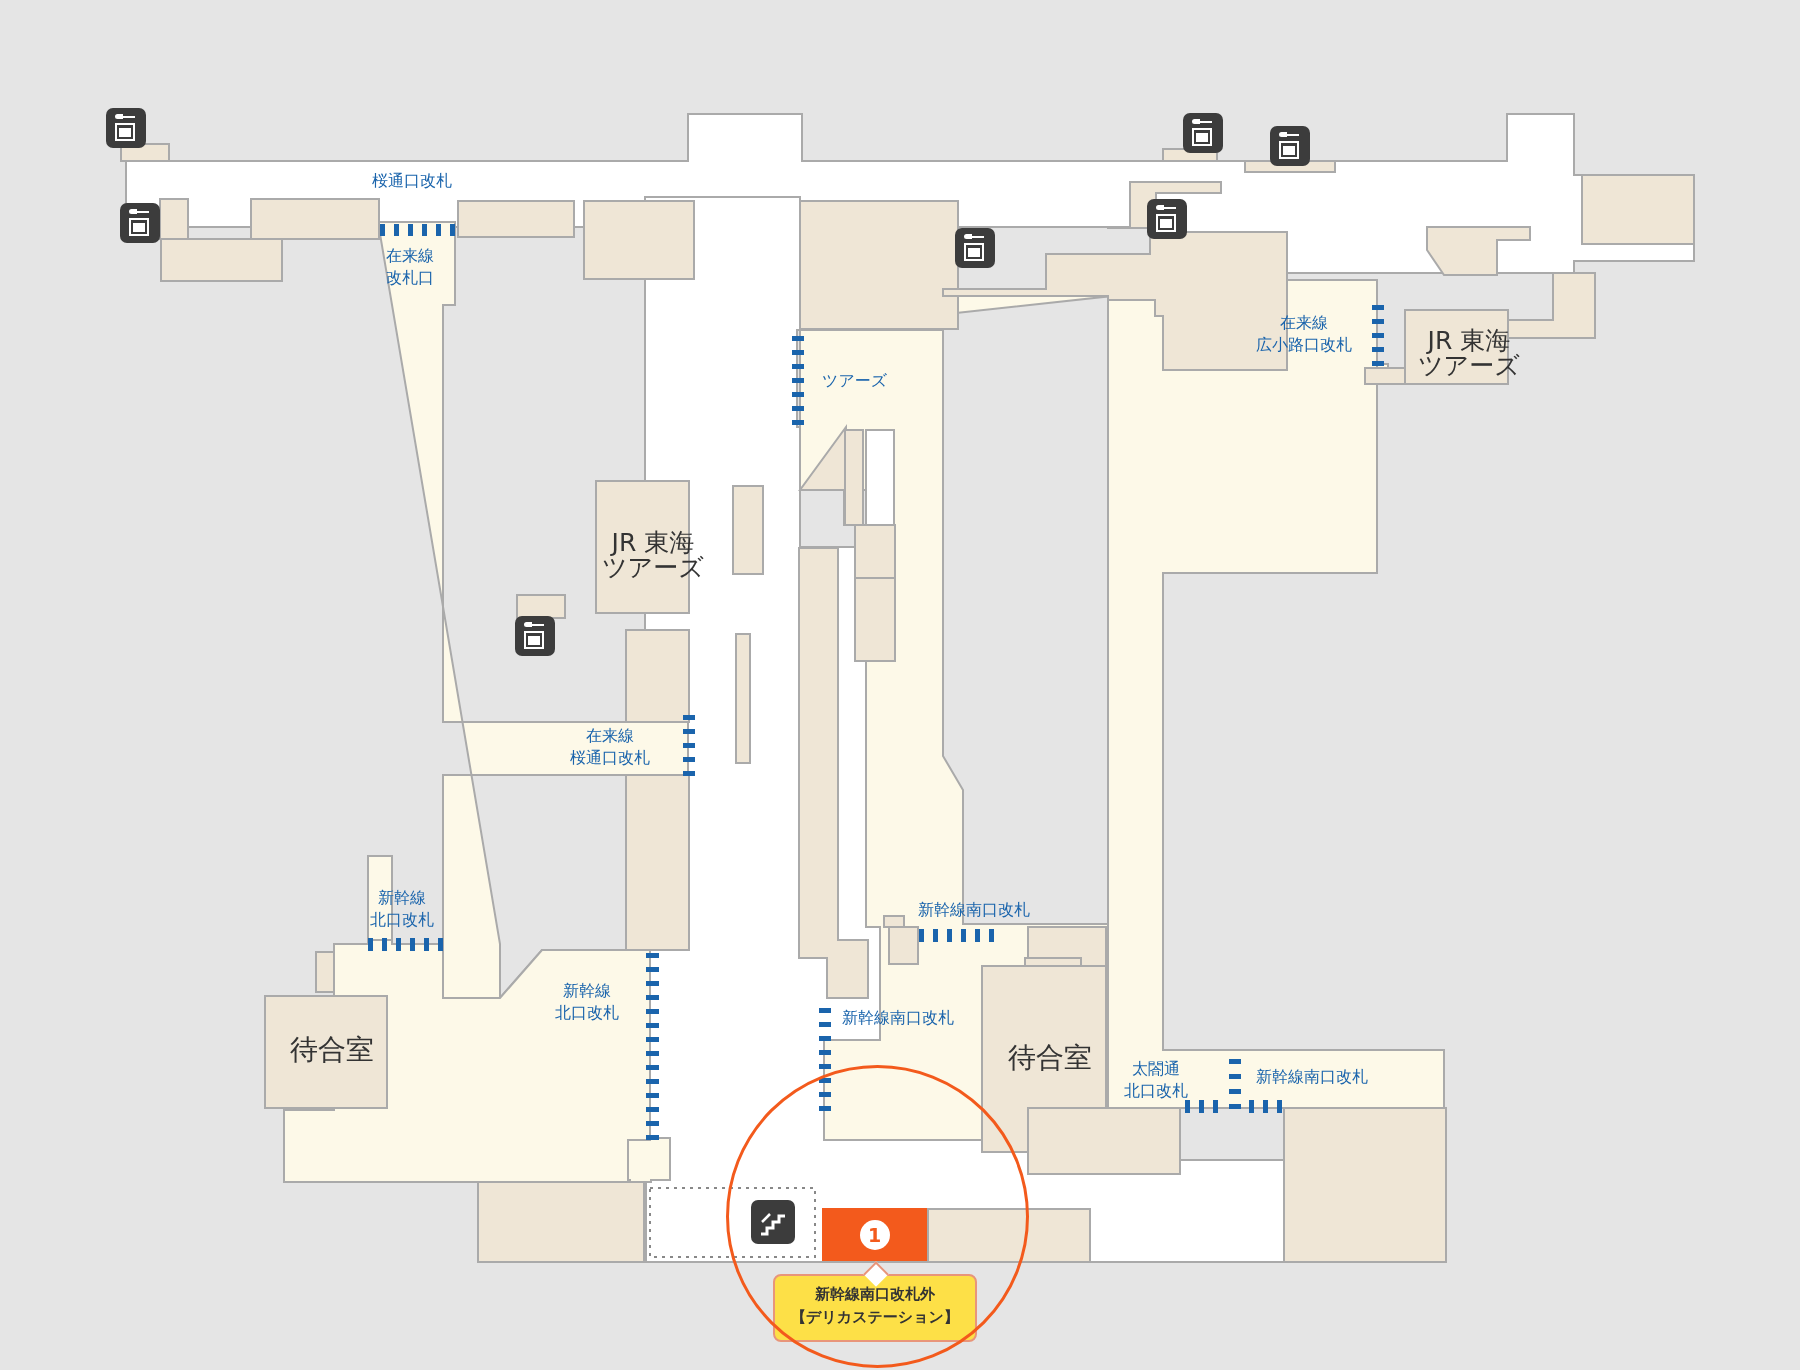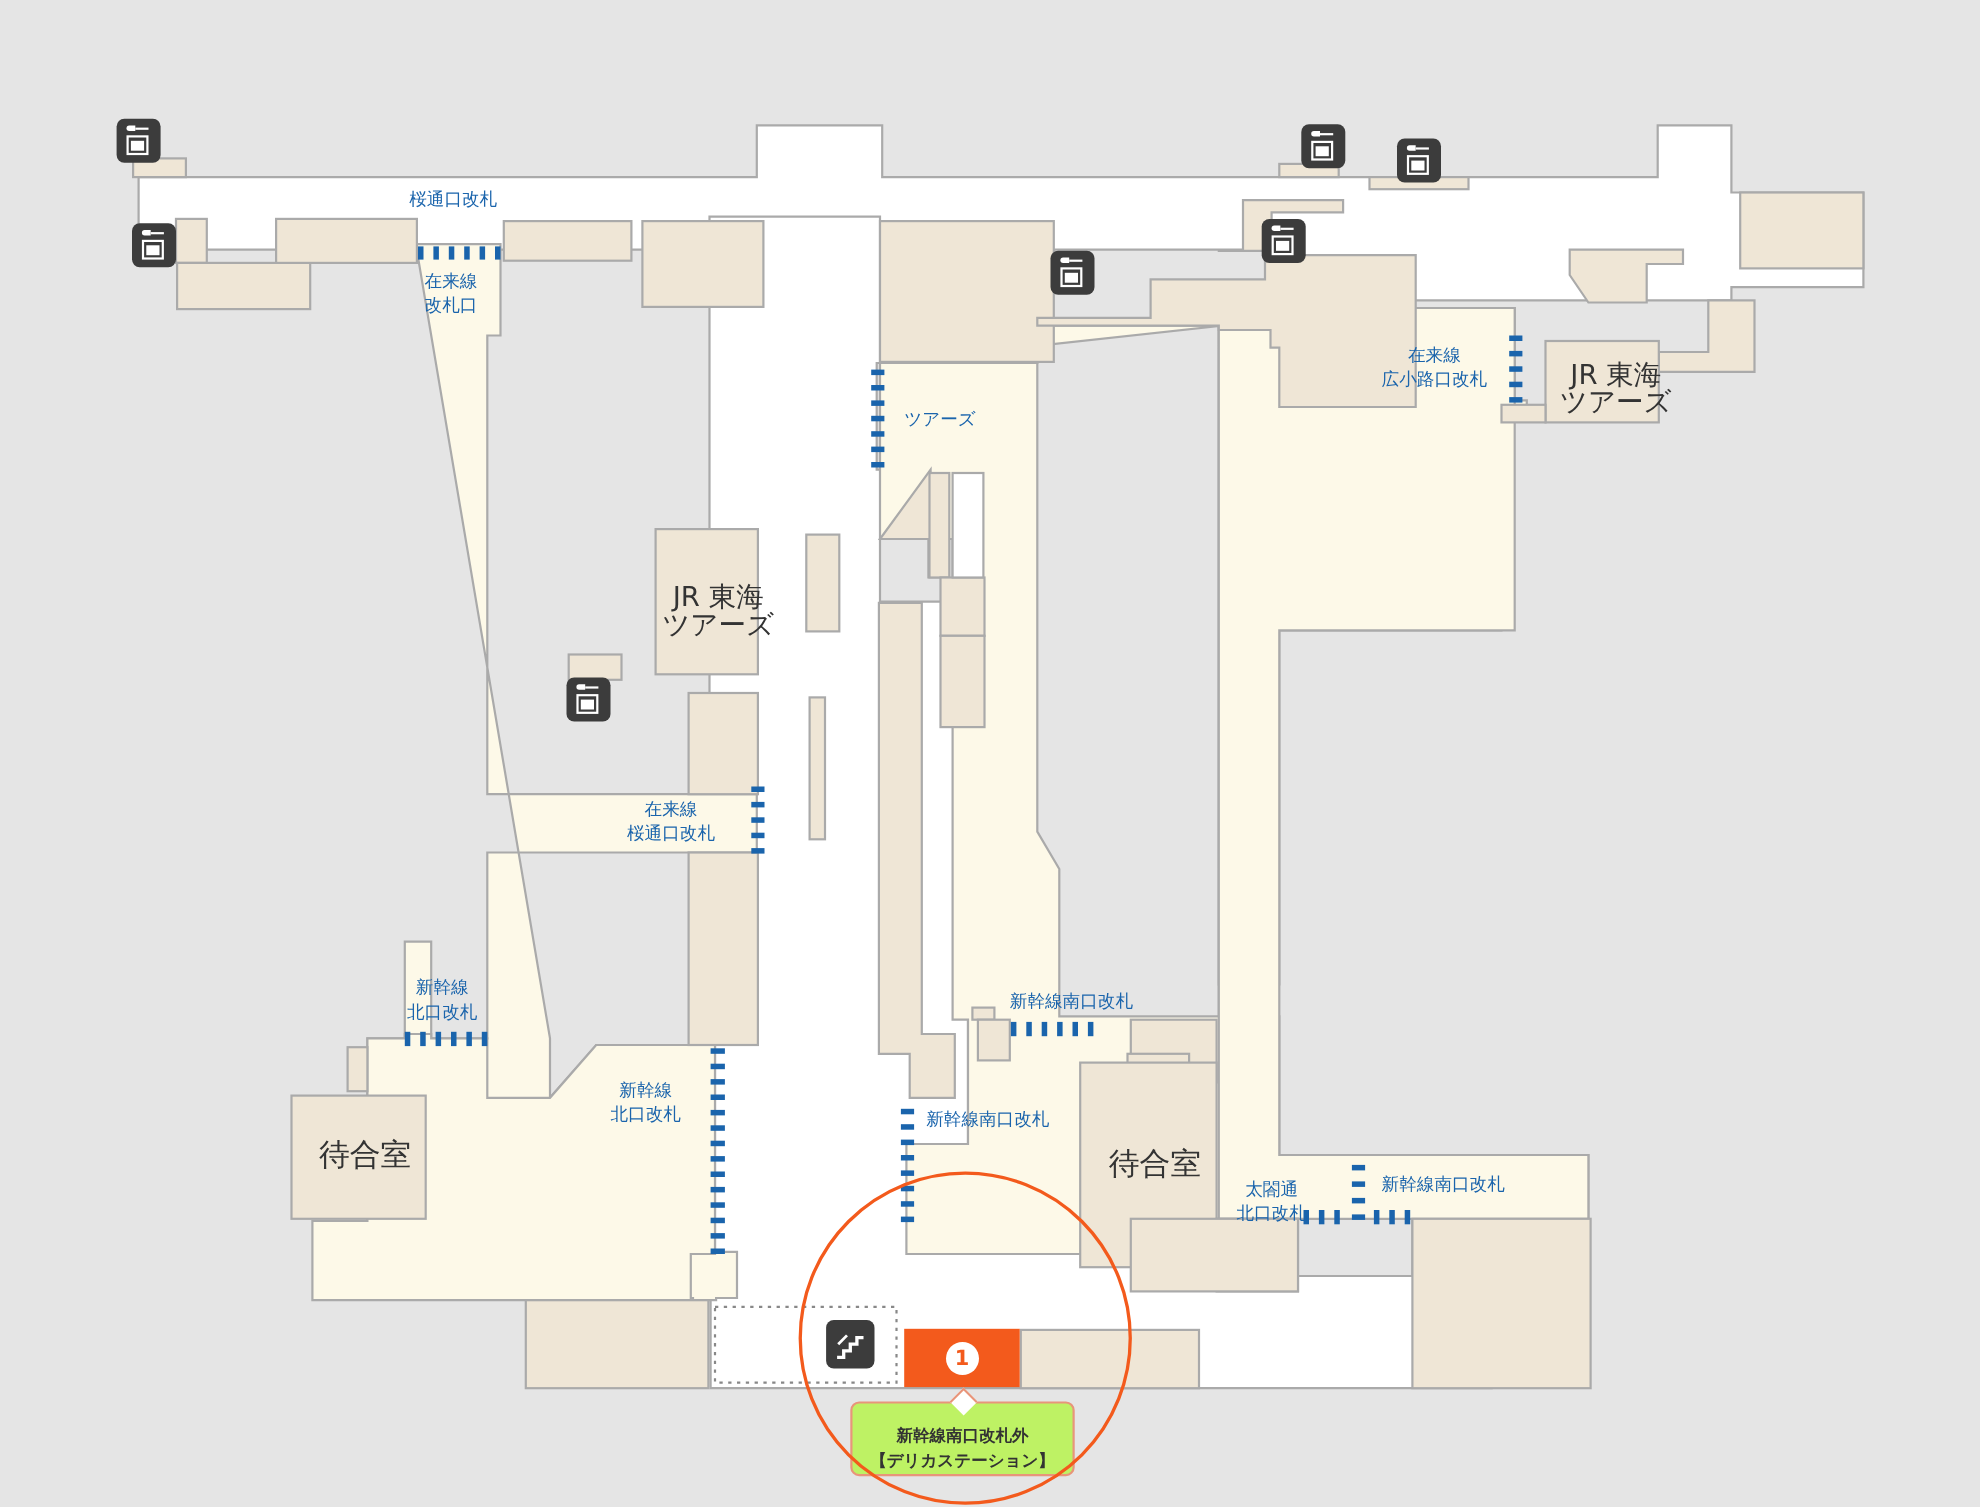--- a/index.html
+++ b/index.html
@@ -12,22 +12,22 @@
   .room-lbl.small { font-size:25px; line-height:25px; }
   .icon-locker { position:absolute; width:40px; height:40px; background:#3c3c3c; border-radius:7px; }
   .icon-locker::before { content:""; position:absolute; left:9px; top:6px; width:8px; height:5px; background:#fff; border-radius:3px 0 0 3px; }
   .icon-locker::after { content:""; position:absolute; left:17px; top:8px; width:12px; height:2px; background:#fff; }
   .icon-locker .box { position:absolute; left:9px; top:15px; width:20px; height:18px; border:2px solid #fff; box-sizing:border-box; }
   .icon-locker .box::after { content:""; position:absolute; left:2px; top:3px; width:12px; height:9px; background:#fff; }
   .icon-stairs { position:absolute; width:44px; height:44px; background:#3c3c3c; border-radius:7px; }
   .marker { position:absolute; background:#f35a1c; }
   .marker .num { position:absolute; left:50%; top:50%; width:30px; height:30px; margin:-15px 0 0 -15px; border-radius:50%;
                  background:#fff; color:#f35a1c; font-weight:bold; font-size:19px; line-height:30px; text-align:center; }
-  .callout { position:absolute; background:#bef264; border:2px solid #e8957a; border-radius:8px; box-sizing:border-box;
-             color:#333; font-weight:bold; font-size:15px; line-height:23px; text-align:center; padding-top:18px; }
+  .callout { position:absolute; background:#fde047; border:2px solid #e8957a; border-radius:8px; box-sizing:border-box;
+             color:#333; font-weight:bold; font-size:15px; line-height:23px; text-align:center; padding-top:7px; }
   .callout .tail { position:absolute; left:50%; top:-11px; width:16px; height:16px; margin-left:-8px; background:#fff;
                    border-left:2px solid #e8957a; border-top:2px solid #e8957a; transform:rotate(45deg); }
   .highlight-circle { position:absolute; border:3px solid #f35a1c; border-radius:50%; box-sizing:border-box; }
 </style>
 </head>
 <body>
 
 <svg id="map" viewBox="0 0 1800 1370" xmlns="http://www.w3.org/2000/svg">
   <g stroke="#aaaaaa" stroke-width="2" stroke-linejoin="miter">
 
@@ -204,21 +204,21 @@
 <div class="lbl" style="left:370px;top:887px;">
   <div>新幹線</div>
   <div>北口改札</div>
 </div>
 <div class="lbl" style="left:555px;top:980px;">
   <div>新幹線</div>
   <div>北口改札</div>
 </div>
 <div class="lbl" style="left:918px;top:899px;">新幹線南口改札</div>
 <div class="lbl" style="left:842px;top:1007px;">新幹線南口改札</div>
-<div class="lbl" style="left:1124px;top:1058px;margin-top:12px;">
+<div class="lbl" style="left:1124px;top:1058px;">
   <div>太閤通</div>
   <div>北口改札</div>
 </div>
 <div class="lbl" style="left:1256px;top:1066px;">新幹線南口改札</div>
 
 <div class="room-lbl small" style="left:1418px;top:328px;">
   <div>JR 東海</div>
   <div>ツアーズ</div>
 </div>
 <div class="room-lbl small" style="left:602px;top:530px;">

